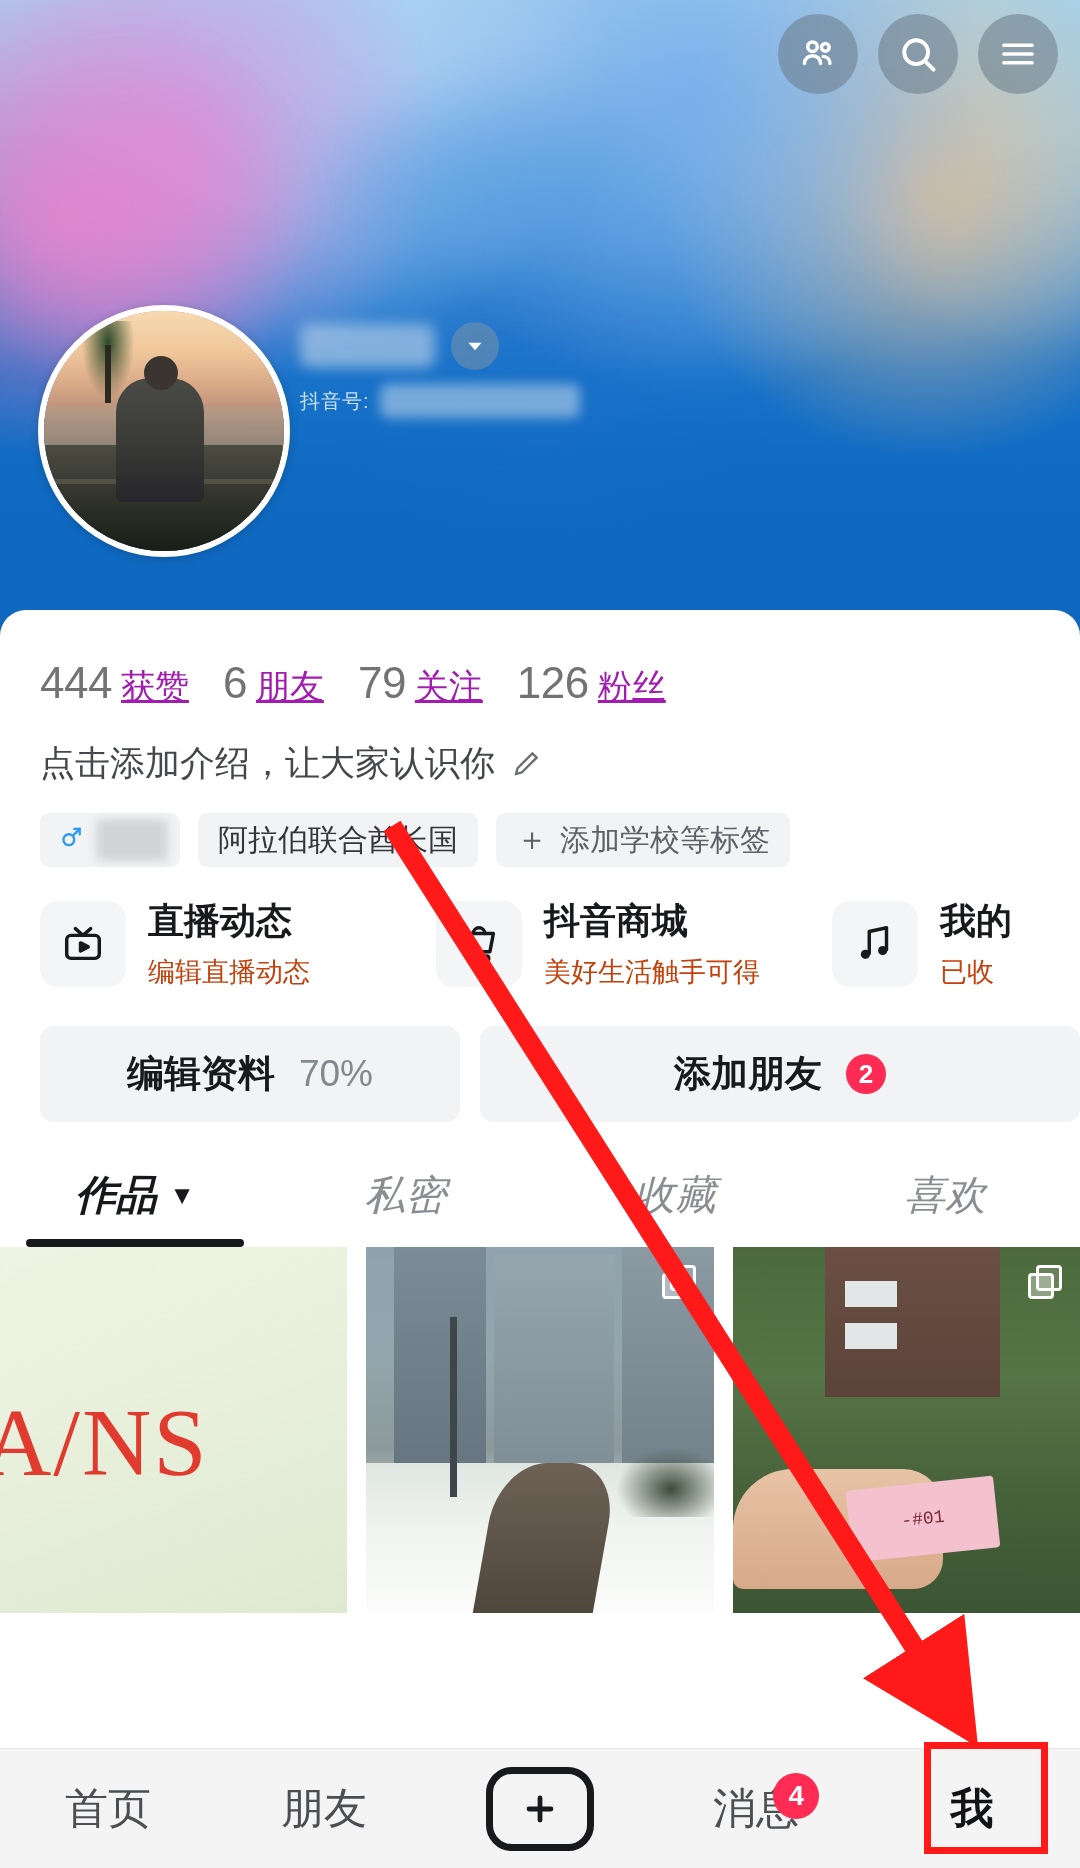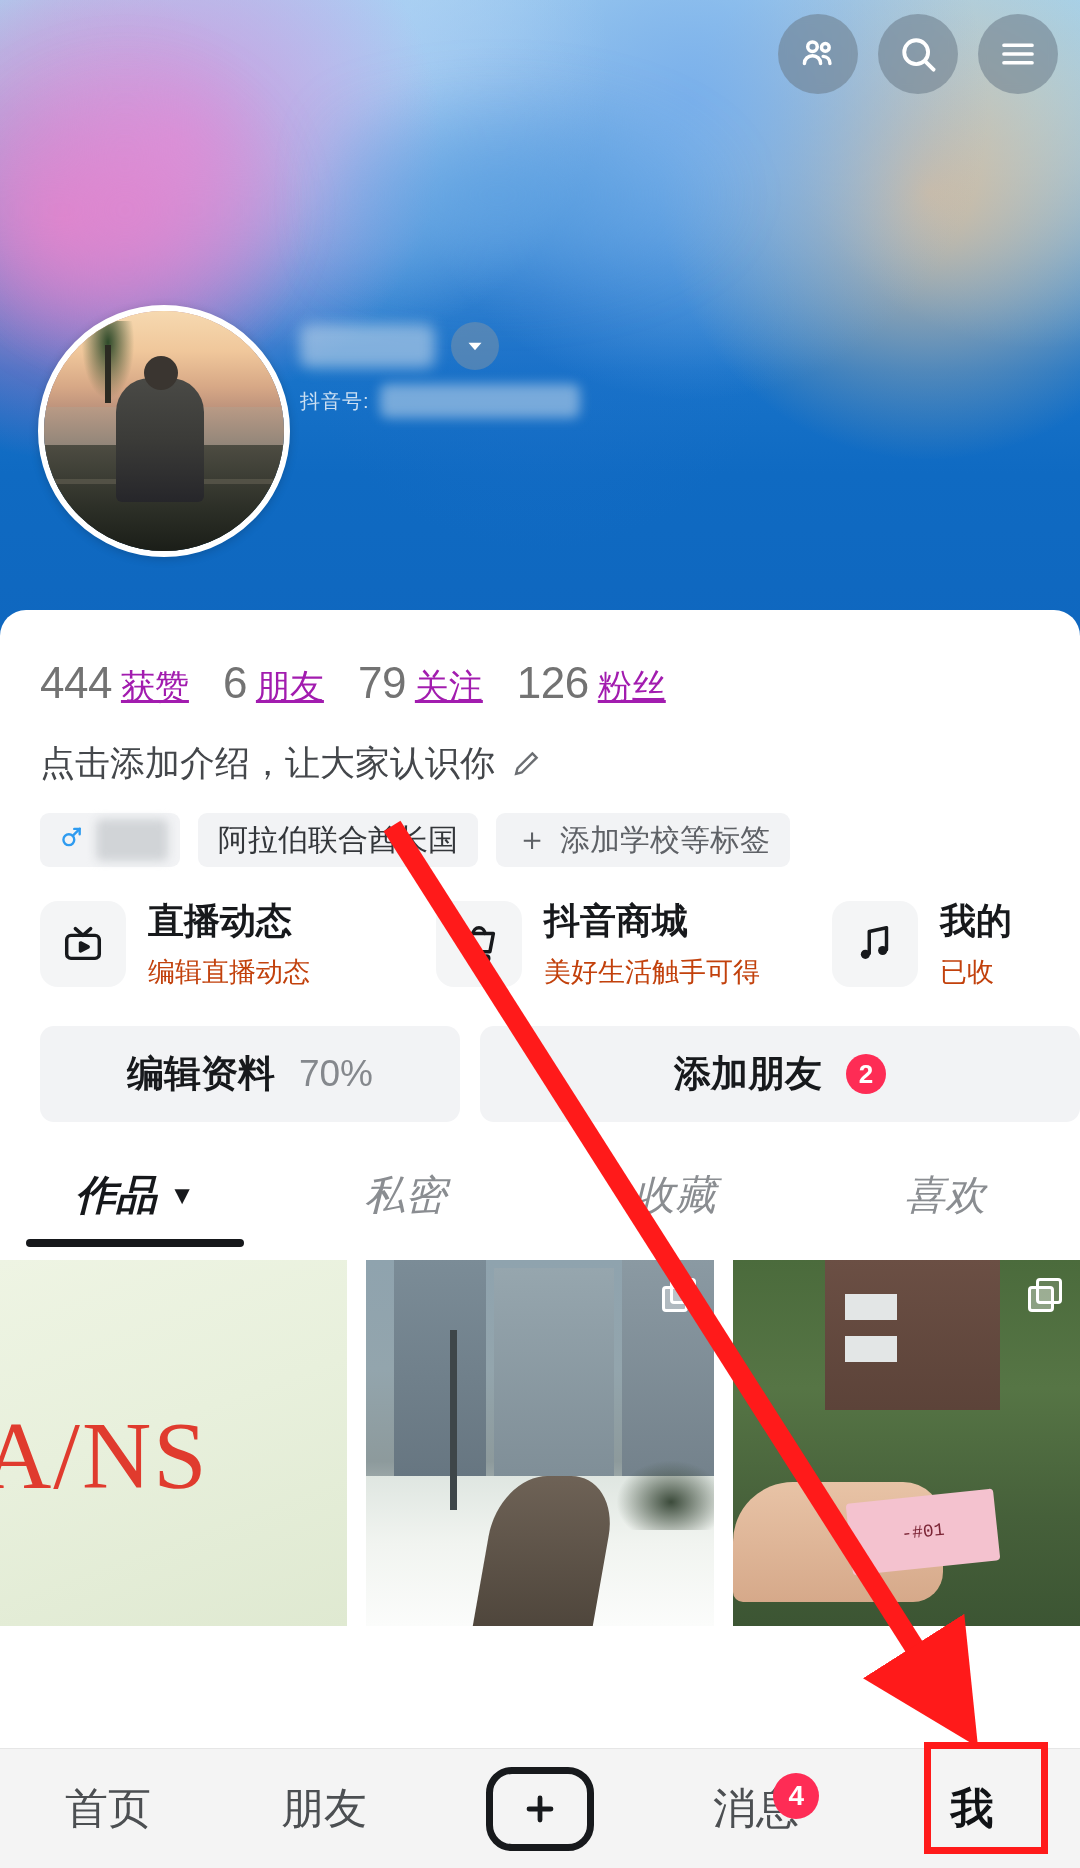--- a/index.html
+++ b/index.html
@@ -160,21 +160,21 @@
   .tabs { display:flex; padding:46px 0 0 0; }
   .tab { flex:1; text-align:center; position:relative; padding-bottom:24px;font-style:italic; }
   .tab-lab { font-size:41px; color:#8a8d91; display:inline-flex; align-items:center; gap:12px; }
   .tab.active .tab-lab { color:#16181b; font-weight:700; }
   .tab-underline {
     position:absolute; left:50%; transform:translateX(-50%); bottom:0;
     width:218px; height:8px; border-radius:4px; background:#16181b;
   }
 
   
-  .grid { display:flex; gap:19px; padding:0 0 0 0;margin-top:13px; }
+  .grid { display:flex; gap:19px; padding:0 0 0 0; }
   .cell { width:357px; height:366px; position:relative; overflow:hidden; }
   .cell1 { background:linear-gradient(160deg,#eef4e3 0%,#e8f0dc 45%,#dfe9d1 100%); }
   .cell1 .ans {
     position:absolute; left:-18px; top:140px; font-size:96px; color:#e03b2e;
     font-family:"Liberation Serif",serif; letter-spacing:2px; white-space:nowrap;
   }
   .cell2 { background:linear-gradient(180deg,#8fa3ae 0%,#93a5ad 30%,#8d9a9c 55%,#cfd6d4 78%,#e7ebe8 100%); }
   .c2-b1 { position:absolute; left:28px; top:0; width:92px; height:235px; background:linear-gradient(180deg,#7b8c97,#65747f); }
   .c2-b2 { position:absolute; left:128px; top:8px; width:120px; height:230px; background:linear-gradient(180deg,#96a6ae,#7d8c95); }
   .c2-b3 { position:absolute; left:256px; top:-4px; width:105px; height:245px; background:linear-gradient(180deg,#8b9aa3,#717f89); }

